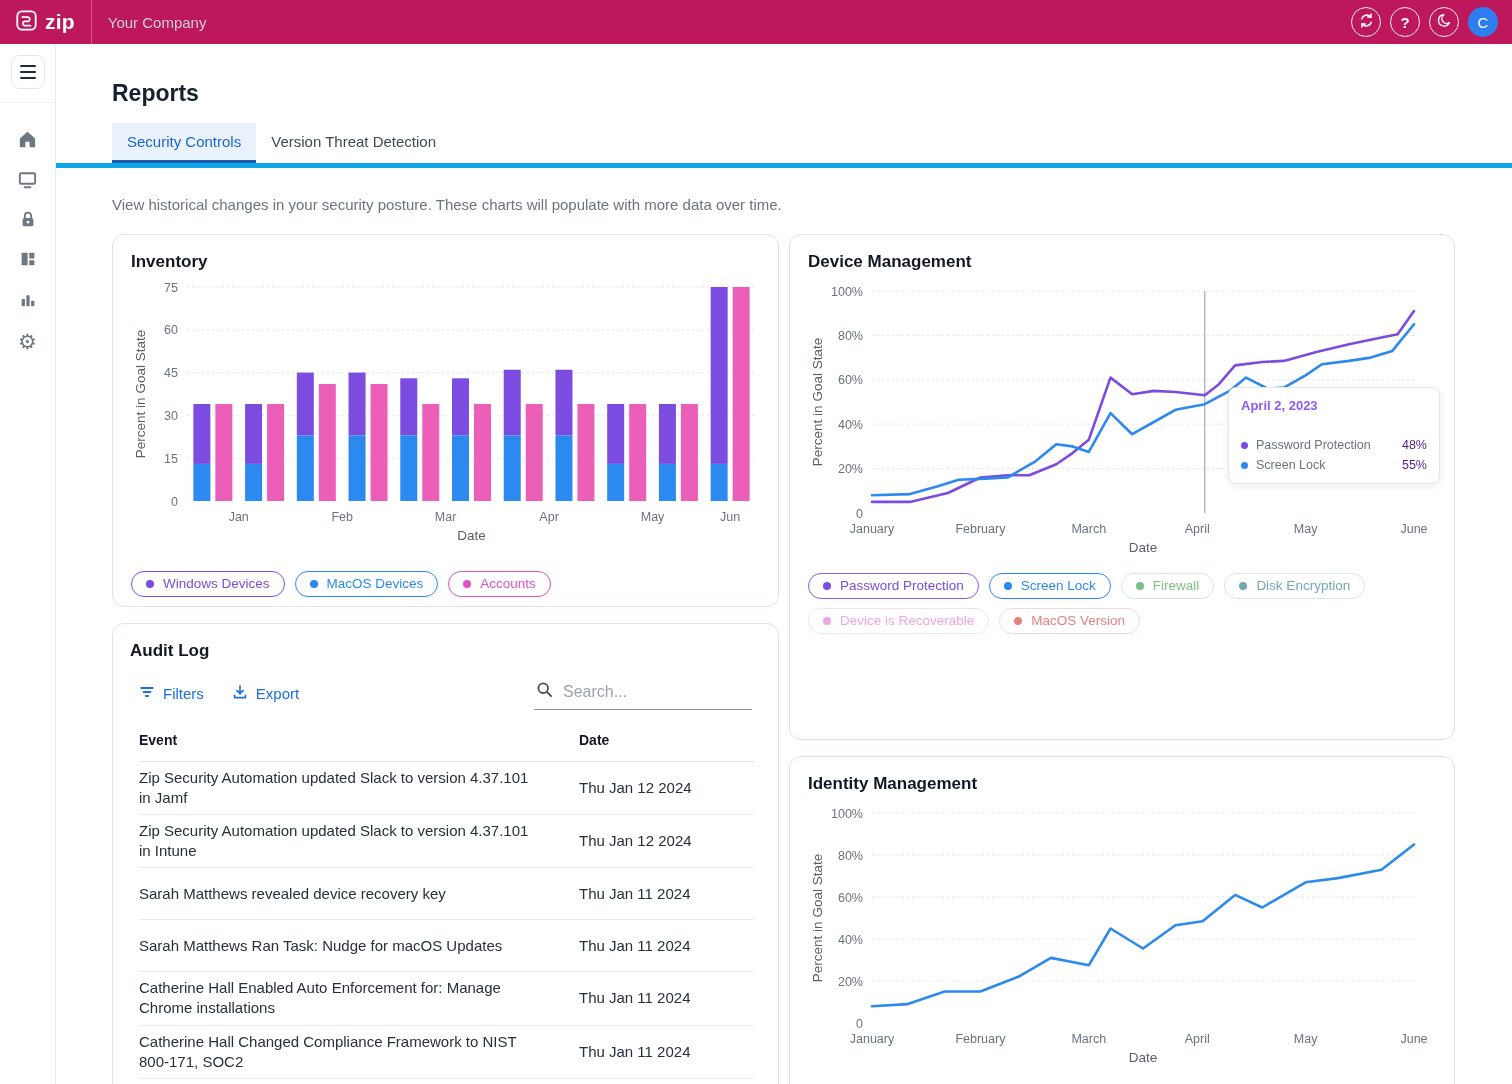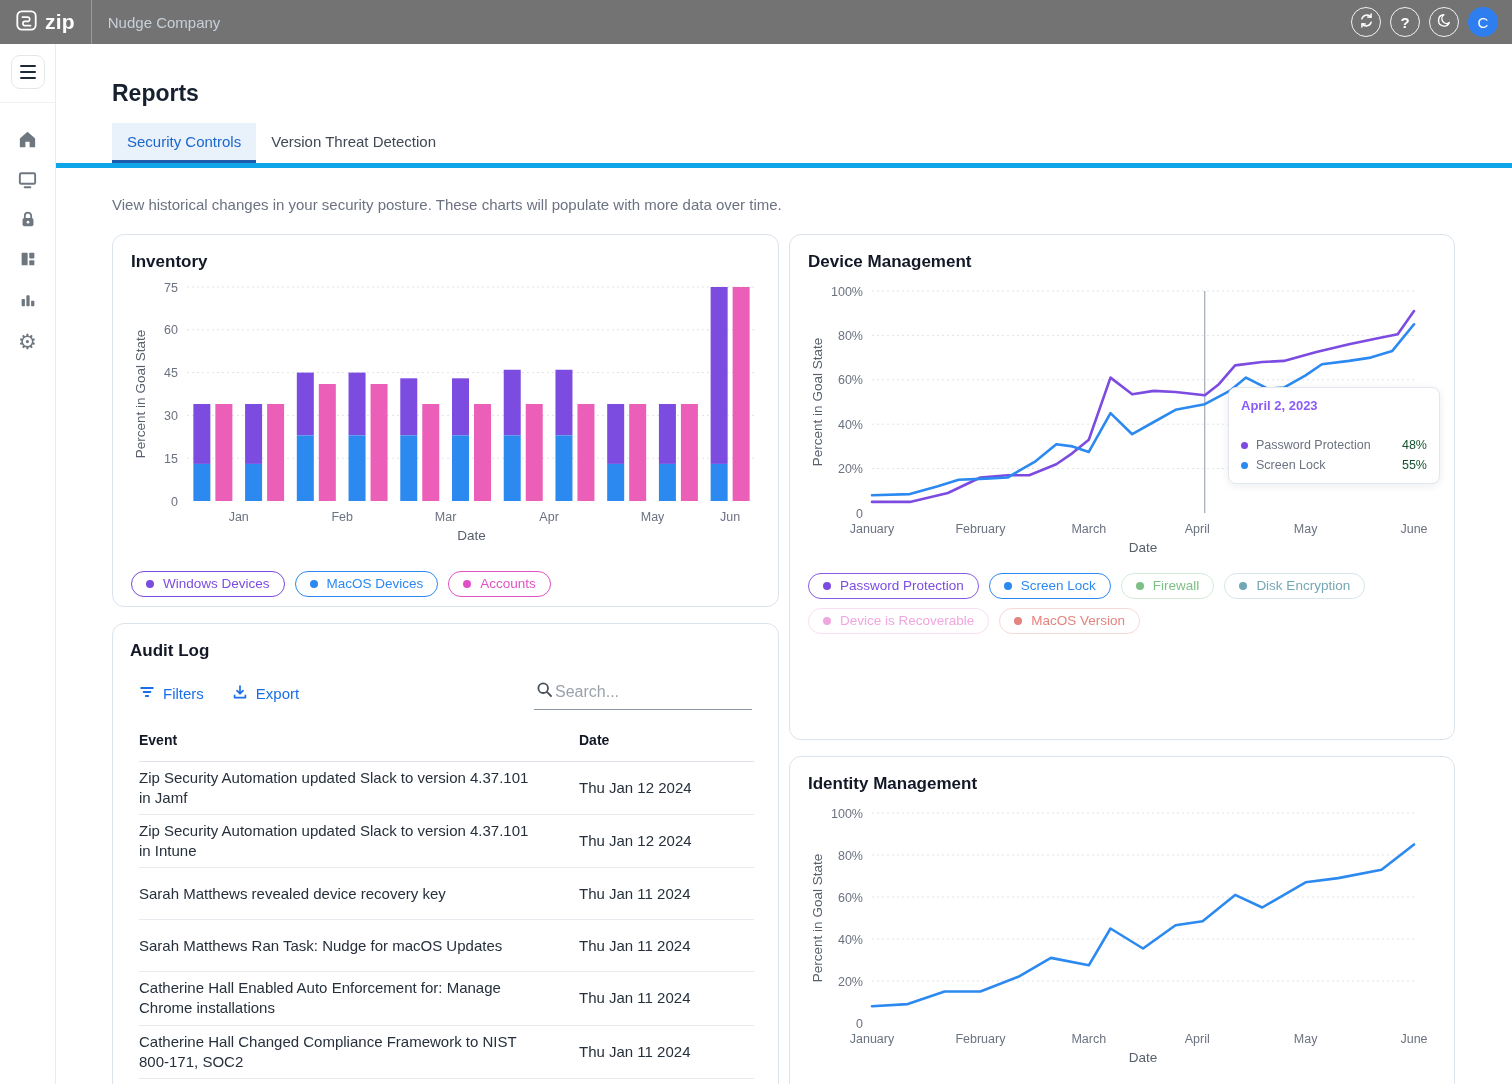--- a/index.html
+++ b/index.html
@@ -3,21 +3,21 @@
 <meta charset="utf-8">
 <style>
   * { box-sizing: border-box; margin: 0; padding: 0; }
   html,body { margin:0; }
   body {
     width:1512px; height:1084px; overflow:hidden; position:relative;
     font-family:"Liberation Sans", sans-serif; background:#ffffff; color:#1f2937;
   }
   
   .navbar { position:absolute; top:0; left:0; width:1512px; height:44px;
-    background:#737373; display:flex; align-items:center; padding:0 14px 0 16px; z-index:40; }
+    background:#be185d; display:flex; align-items:center; padding:0 14px 0 16px; z-index:40; }
   .brand { display:flex; align-items:center; gap:8px; height:100%; }
   .brand-text { color:#fff; font-size:21px; font-weight:bold; letter-spacing:.2px; }
   .nav-divider { width:1px; height:44px; background:rgba(255,255,255,.28); margin:0 16px; }
   .company { color:#c7d0da; font-size:15px; }
   .nav-right { margin-left:auto; display:flex; align-items:center; gap:9px; }
   .nav-circle { width:30px; height:30px; border:1.5px solid rgba(255,255,255,.9); border-radius:50%;
     display:flex; align-items:center; justify-content:center; color:#fff; cursor:pointer; }
   .nav-circle.help { font-size:15px; font-weight:bold; }
   .avatar { width:30px; height:30px; border-radius:50%; background:#2E7EF0; color:#fff;
     display:flex; align-items:center; justify-content:center; font-size:15px; cursor:pointer; }
@@ -52,26 +52,26 @@
   .pill { display:inline-flex; align-items:center; gap:9px; border:1px solid; border-radius:999px;
     padding:4px 14px; font-size:13.5px; cursor:pointer; background:#fff; line-height:1.2; }
   .pill .dot { width:8px; height:8px; border-radius:50%; display:inline-block; }
   
   .tooltip { position:absolute; left:438px; top:152px; width:212px; background:#fff;
     border:1px solid #e2e7ee; border-radius:8px; padding:10px 12px 11px;
     box-shadow:0 2px 8px rgba(16,24,40,.08); z-index:5; }
   .tooltip-title { font-size:13px; font-weight:bold; color:#8b5cf6; margin-bottom:25px; }
   .tt-row { display:flex; align-items:center; gap:8px; font-size:12.5px; color:#6b7280; margin-top:6px; }
   .tt-dot { width:7px; height:7px; border-radius:50%; }
-  .tt-val { margin-left:auto; color:#14532d; }
+  .tt-val { margin-left:auto; color:#4c1d95; }
   
   .inset { padding:0 9px; }
   .toolbar { display:flex; align-items:center; margin-top:16px; }
   .tool-link { display:flex; align-items:center; gap:8px; color:#1A6FE8; font-size:15px; margin-right:28px; cursor:pointer; }
-  .search { margin-left:auto; width:218px; display:flex; align-items:center; gap:2px;
+  .search { margin-left:auto; width:218px; display:flex; align-items:center; gap:10px;
     border-bottom:1px solid #8d97a3; padding:4px 2px 7px; }
   .search input { border:none; outline:none; font-size:16px; color:#374151; width:170px;
     font-family:"Liberation Sans", sans-serif; background:transparent; }
   .search input::placeholder { color:#9aa3ad; }
   table.audit { width:100%; border-collapse:collapse; margin-top:12px; table-layout:fixed; }
   table.audit th { text-align:left; font-size:14px; font-weight:bold; color:#121826; padding:10px 0 13px; border-bottom:1px solid #dfe4ea; }
   table.audit td { font-size:15px; color:#26303c; border-top:1px solid #e8ebef; height:52px;
     vertical-align:middle; padding:6px 0; line-height:1.34; }
   table.audit tr:first-child td { border-top:none; }
   table.audit td.date { color:#26303c; }
@@ -83,21 +83,21 @@
   <div class="brand">
     <span>
       <svg width="21" height="21" viewBox="0 0 21 21" fill="none">
         <rect x="1.3" y="1.3" width="18.4" height="18.4" rx="4.6" stroke="#fff" stroke-width="1.8"></rect>
         <path d="M6.4 7.1 h5.2 a2.1 2.1 0 0 1 2.1 2.1 v0.1 a2.1 2.1 0 0 1 -2.1 2.1 h-2.6 a2.1 2.1 0 0 0 -2.1 2.1 v0.1 a2.1 2.1 0 0 0 2.1 2.1 h5.5" stroke="#fff" stroke-width="1.7" stroke-linecap="round"></path>
       </svg>
     </span>
     <span class="brand-text">zip</span>
   </div>
   <div class="nav-divider"></div>
-  <span class="company">Nudge Company</span>
+  <span class="company">Your Company</span>
   <div class="nav-right">
     <div class="nav-circle">
       <span>
         <svg width="17" height="17" viewBox="0 0 18 18" fill="none" stroke="#fff" stroke-width="1.6" stroke-linecap="round">
           <path d="M4.1 7.2 A5.4 5.4 0 0 1 13.4 5.1"></path>
           <path d="M13.9 2.2 L13.7 5.6 L10.3 5.4"></path>
           <path d="M13.9 10.8 A5.4 5.4 0 0 1 4.6 12.9"></path>
           <path d="M4.1 15.8 L4.3 12.4 L7.7 12.6"></path>
         </svg>
       </span>

